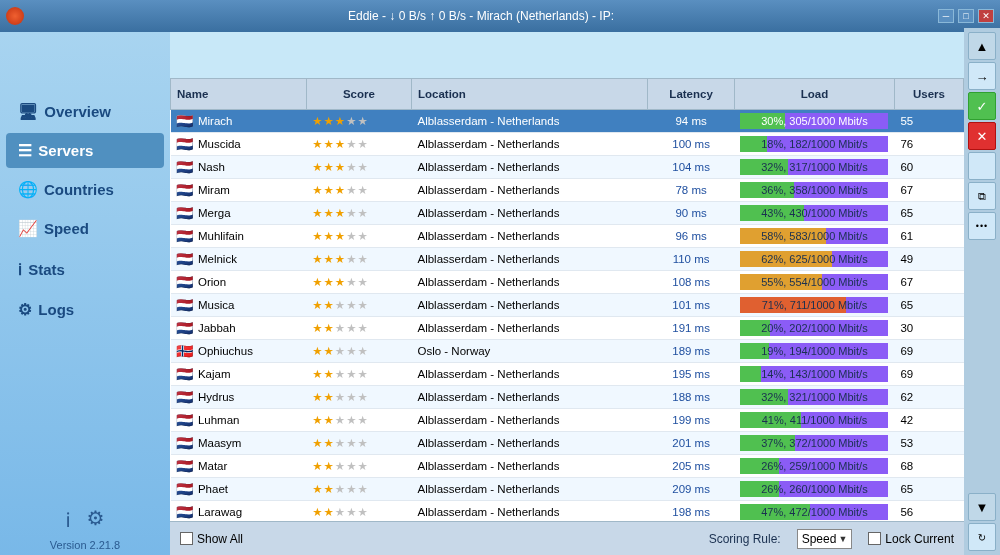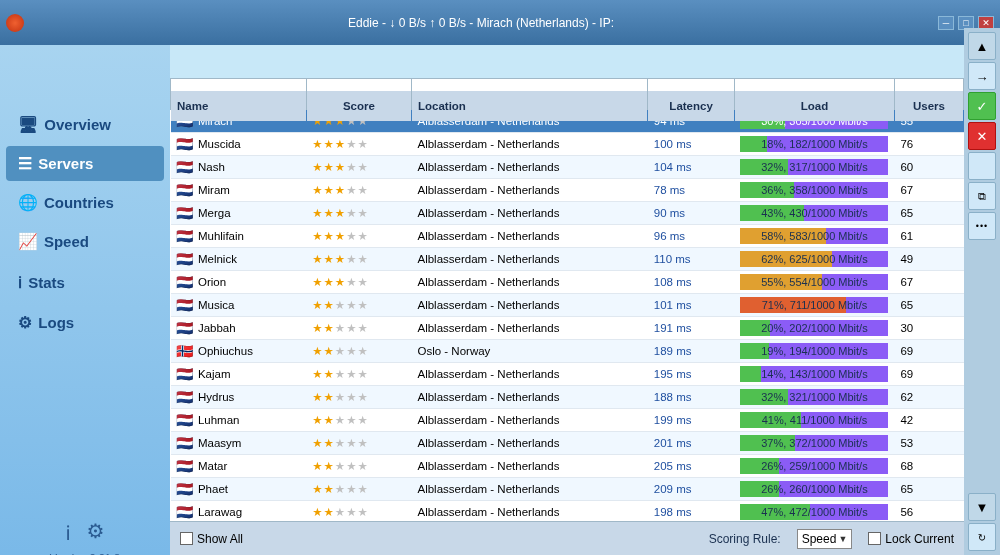--- a/index.html
+++ b/index.html
@@ -1,20 +1,20 @@
 <!DOCTYPE html>
 <html><head>
   <meta charset="utf-8">
   <style>
     * { margin: 0; padding: 0; box-sizing: border-box; }
     body { width: 1000px; height: 555px; font-family: Arial, sans-serif; font-size: 12px; background: #c8e8f8; overflow: hidden; }
 
     
     #titlebar {
-      height: 45px;
+      height: 32px;
       background: linear-gradient(to bottom, #5a8fc0, #3a6fa0);
       display: flex;
       align-items: center;
       justify-content: space-between;
       padding: 12px 6px;
     }
     #titlebar .title-icon {
       width: 18px; height: 18px;
       background: radial-gradient(circle, #f06030, #c03010);
       border-radius: 50%;
@@ -171,35 +171,35 @@
       font-size: 11.5px;
     }
     thead th {
       background: #c8d8e8;
       border: 1px solid #a0b8c8;
       padding: 9px 6px;
       text-align: left;
       font-weight: bold;
       color: #1a3050;
       position: sticky;
-      top: 12px;
+      top: 0;
       z-index: 10;
     }
     thead th.center { text-align: center; }
     tbody tr { border-bottom: 1px solid #e0e8f0; }
     tbody tr:nth-child(odd) { background: #f0f8ff; }
     tbody tr:nth-child(even) { background: #ffffff; }
     tbody tr.selected { background: #4080c0 !important; color: white; }
     tbody tr.selected td { color: white; }
     tbody td { padding: 3px 6px; vertical-align: middle; }
     .flag { font-size: 14px; margin-right: 4px; }
     .star-cell { white-space: nowrap; letter-spacing: 1px; }
     .star-filled { color: #f0a000; }
     .star-empty { color: #c0c0c0; }
-    .latency-cell { text-align: left; color: #2050a0; }
+    .latency-cell { text-align: center; color: #2050a0; }
     .load-cell { position: relative; width: 160px; }
     .load-bar-bg { background: #8b5cf6; height: 16px; position: relative; }
     .load-bar-fill { height: 100%; background: #50c050; position: absolute; top: 0; left: 0; }
     .load-text { position: absolute; top: 0; left: 0; right: 0; text-align: center; font-size: 11px; line-height: 16px; color: #1a3050; z-index: 1; white-space: nowrap; }
     .load-text-selected { color: white; }
     .users-cell { text-align: left; }
     .name-cell { display: flex; align-items: center; }
 
     
     #bottom-bar {

